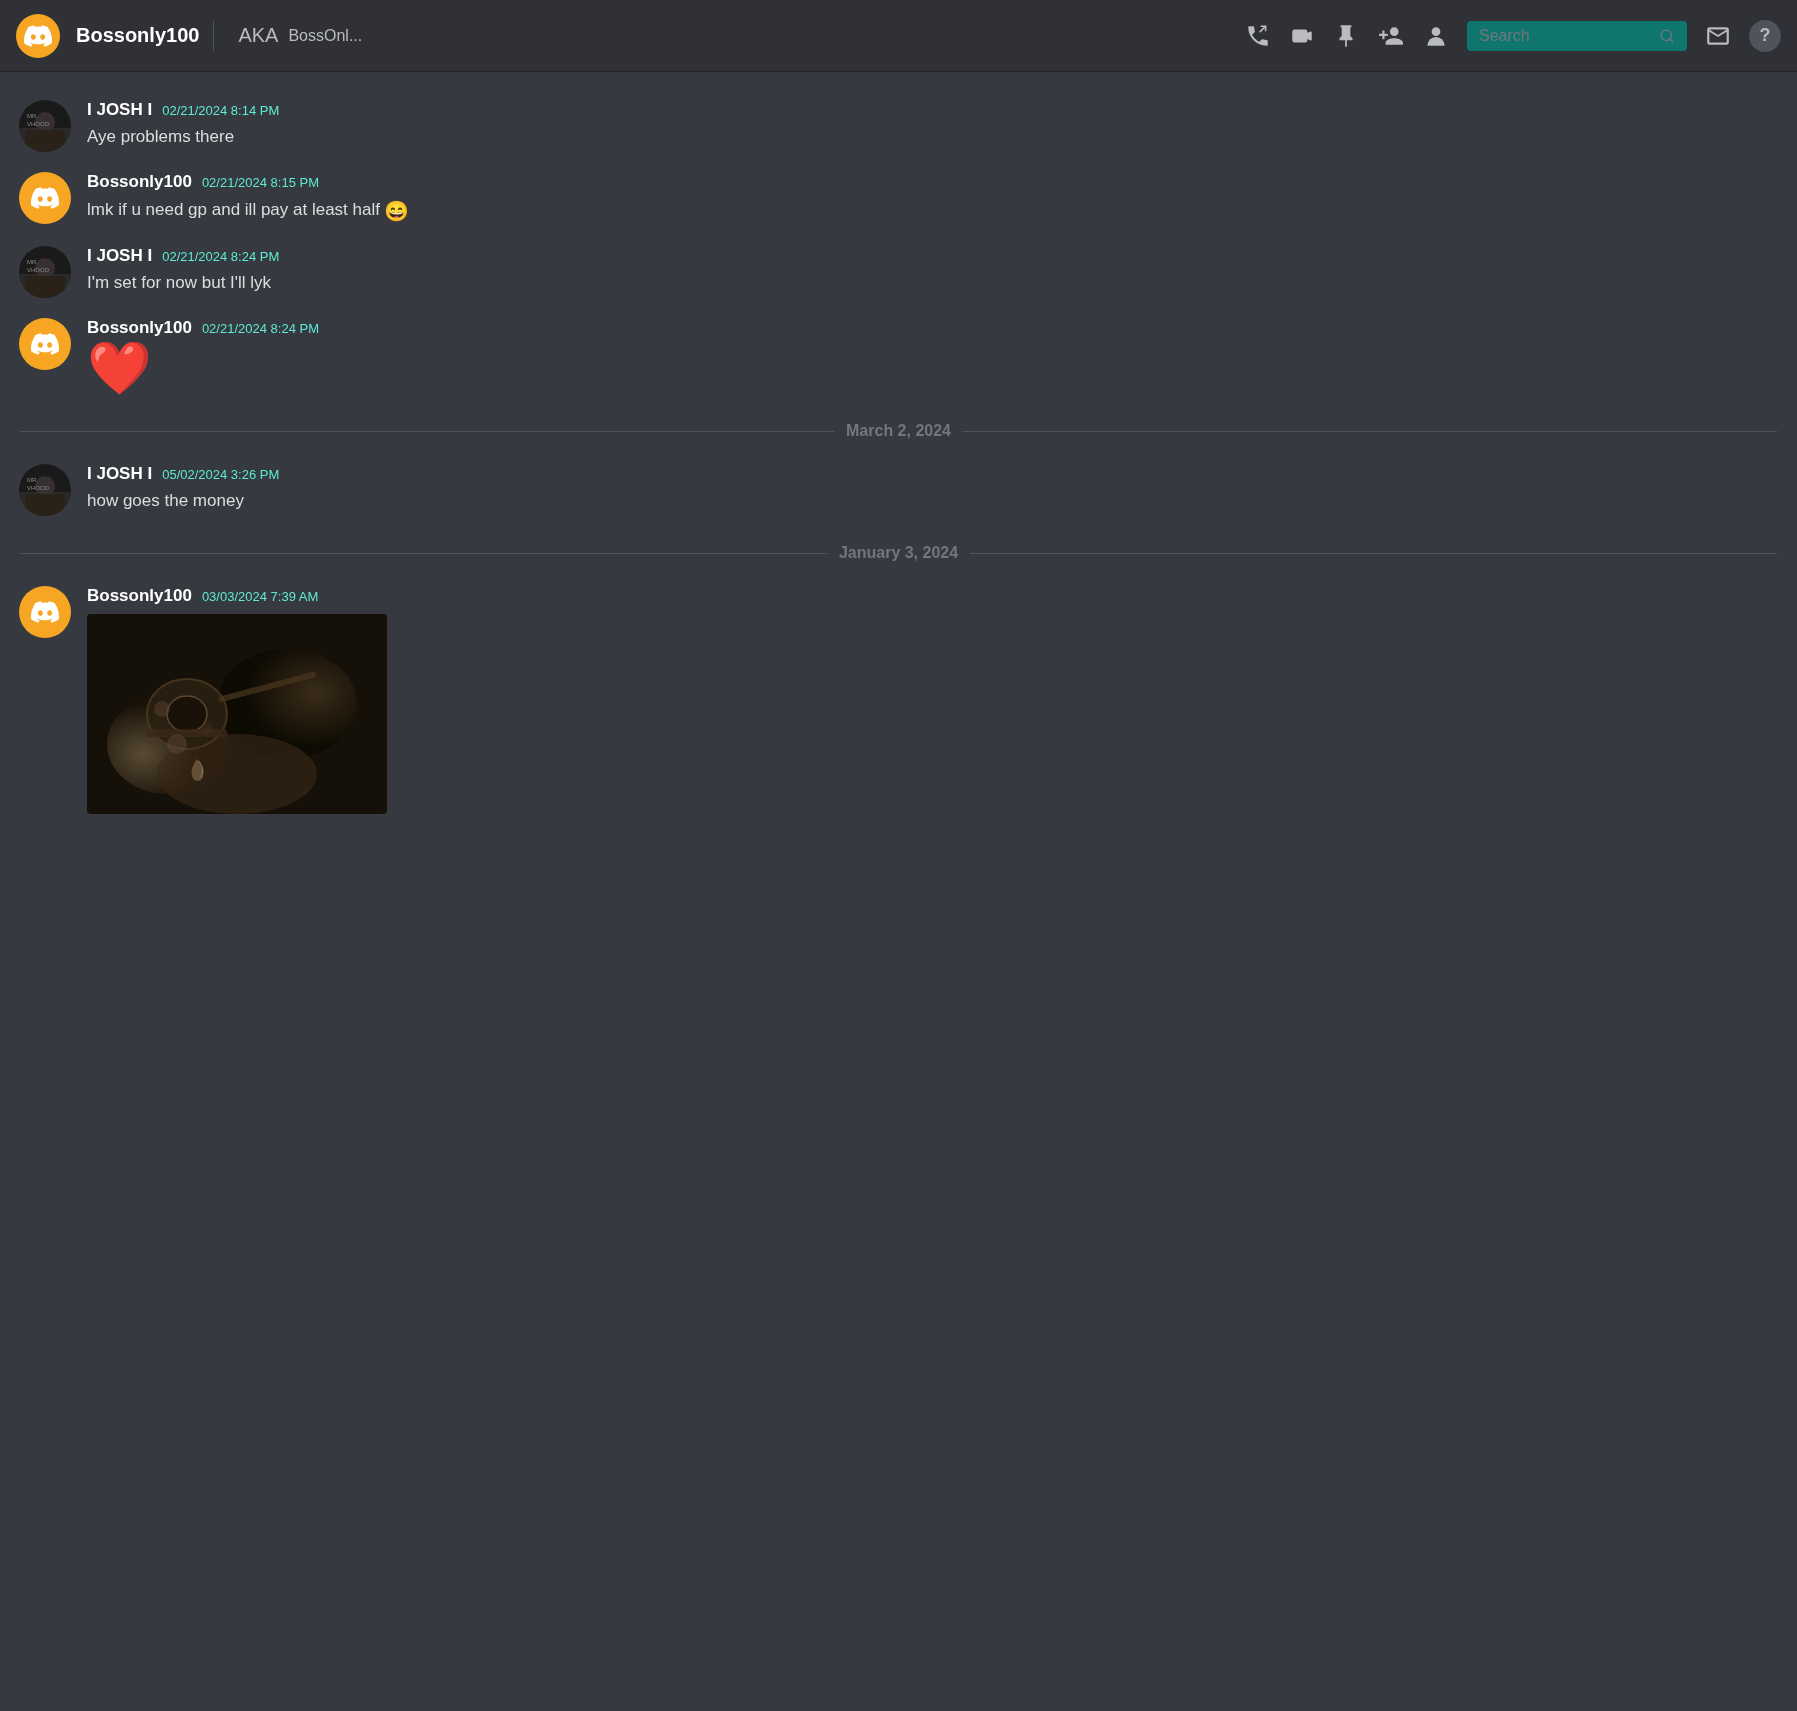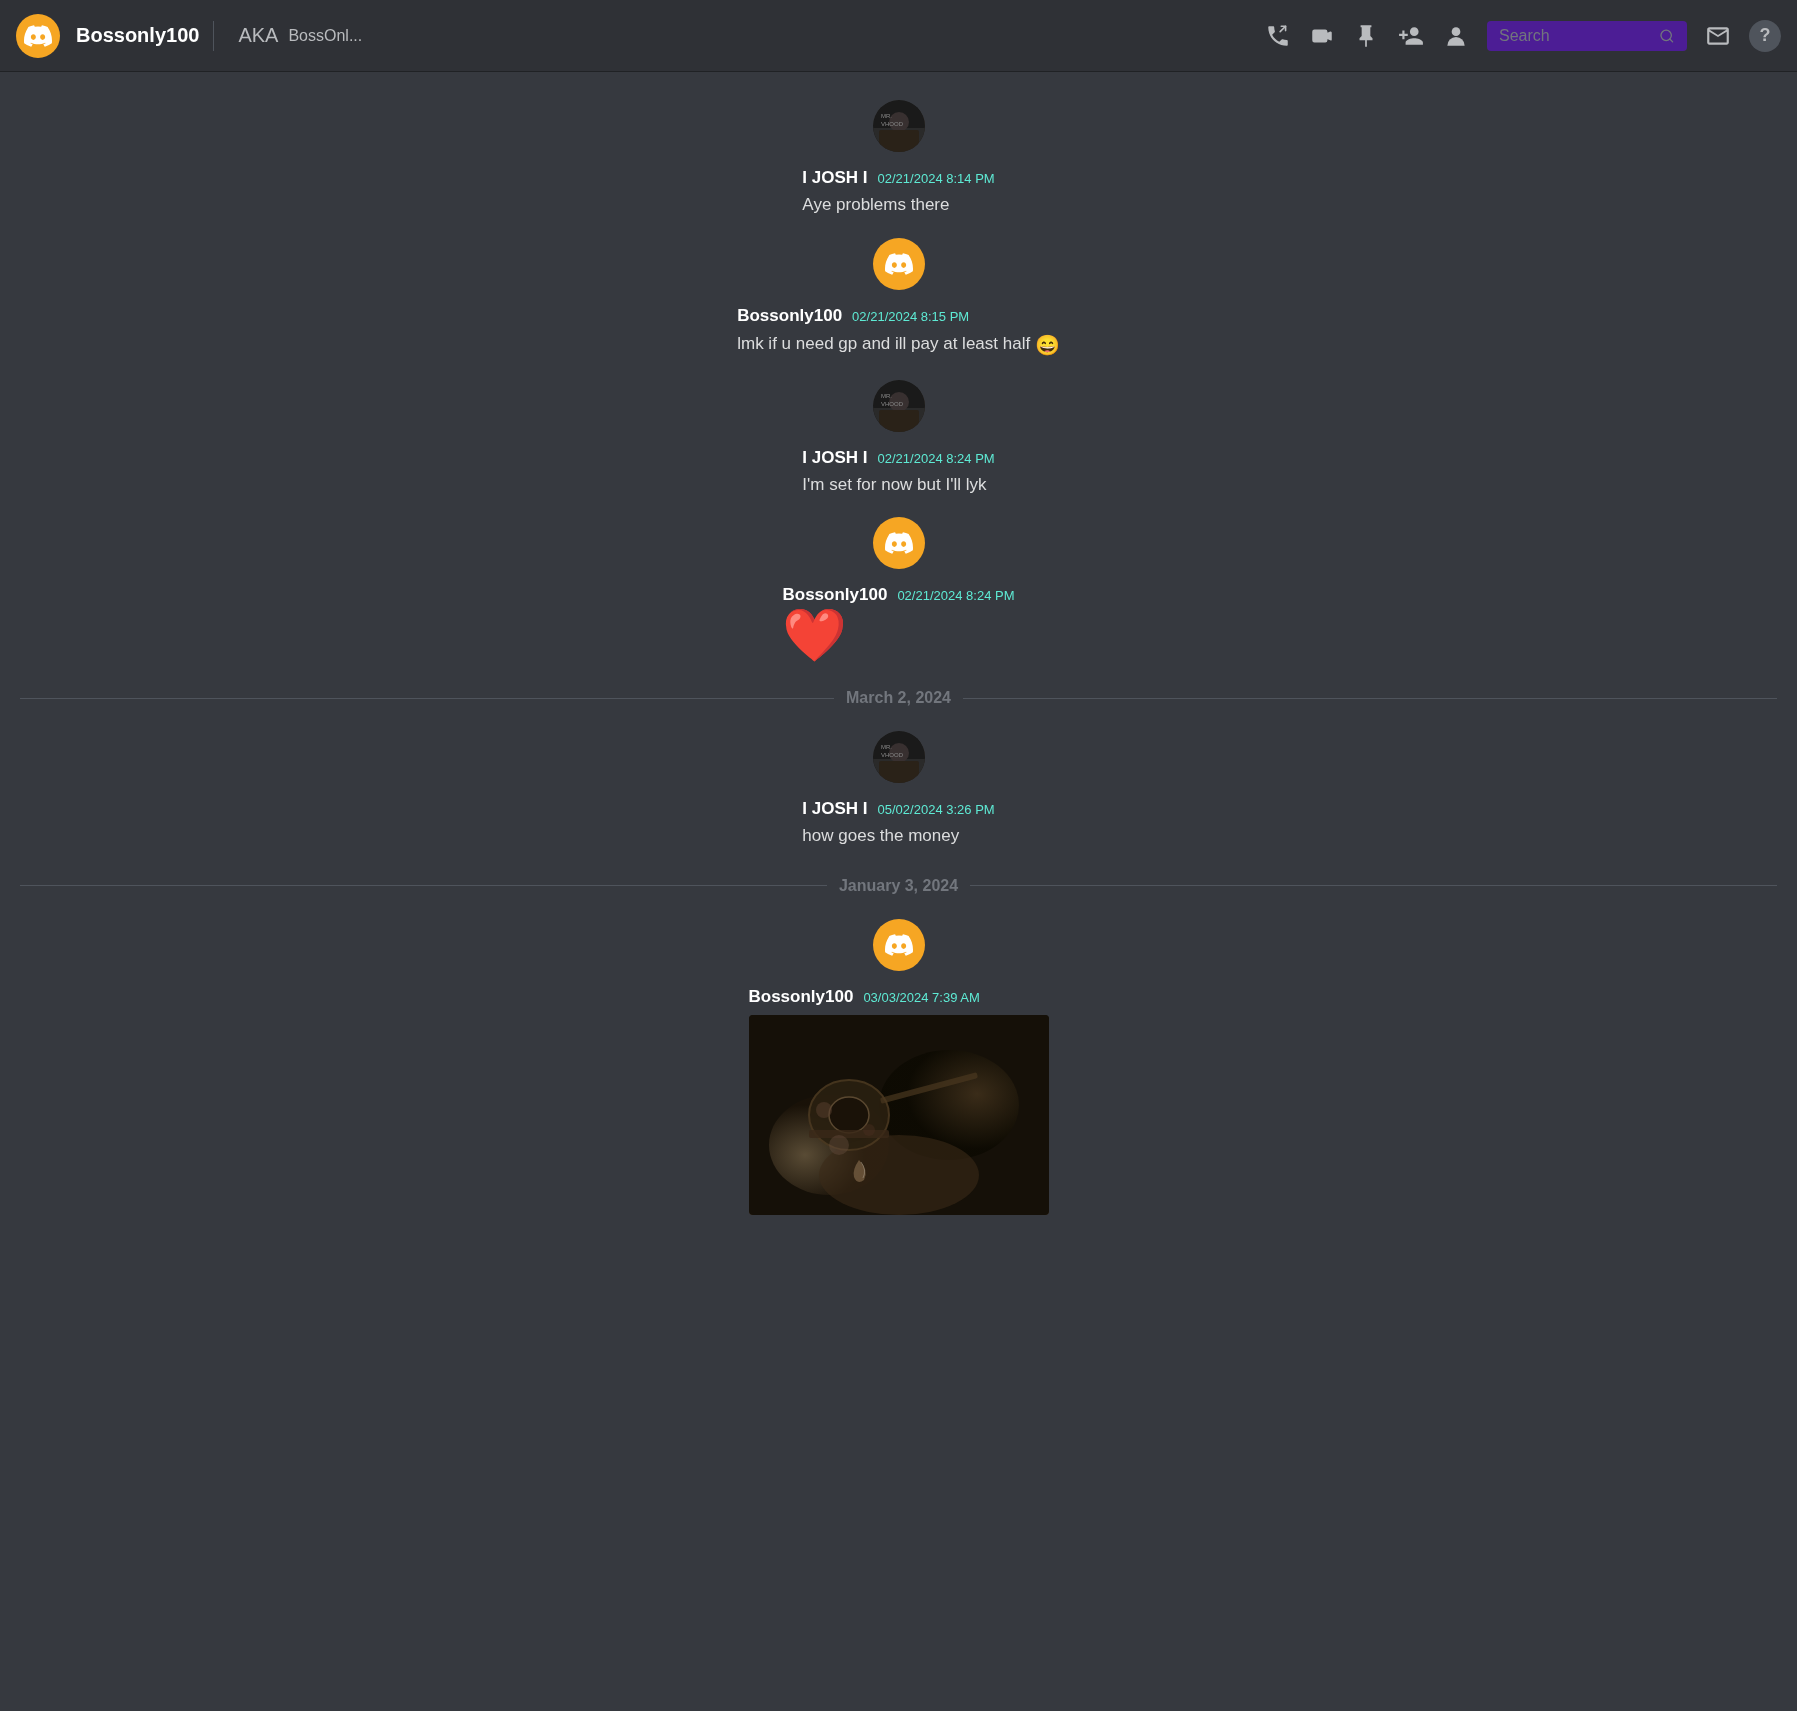--- a/index.html
+++ b/index.html
@@ -73,24 +73,24 @@
       font-size: 22px;
       cursor: pointer;
       display: flex;
       align-items: center;
       justify-content: center;
     }
 
     .search-bar {
       display: flex;
       align-items: center;
-      background-color: #4c1d95;
+      background-color: #0f766e;
       border-radius: 4px;
       padding: 6px 12px;
-      width: 200px;
+      width: 220px;
       gap: 8px;
     }
 
     .search-bar input {
       background: none;
       border: none;
       outline: none;
       color: #dcddde;
       font-size: 16px;
       width: 100%;
@@ -105,25 +105,24 @@
       font-size: 18px;
     }
 
     
     .messages-area {
       padding: 20px 0;
     }
 
     .message-group {
       display: flex;
-      align-items: center;
+      align-items: flex-start;
       padding: 8px 19px;
       gap: 16px;
       margin-bottom: 4px;
-      flex-direction: column;
     }
 
     .message-avatar {
       width: 52px;
       height: 52px;
       border-radius: 50%;
       flex-shrink: 0;
       overflow: hidden;
       display: flex;
       align-items: center;

